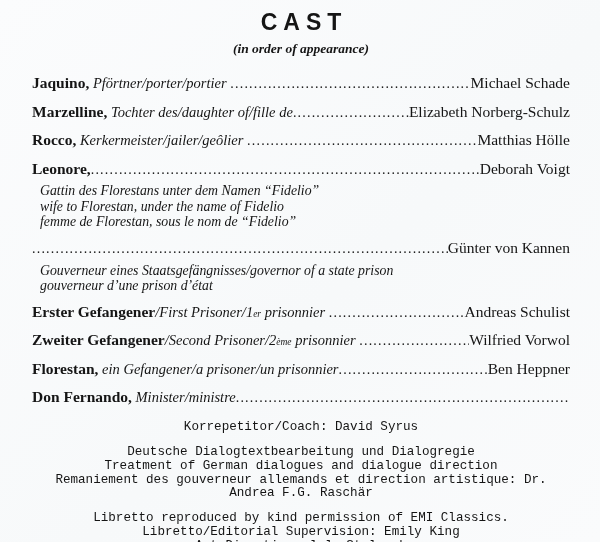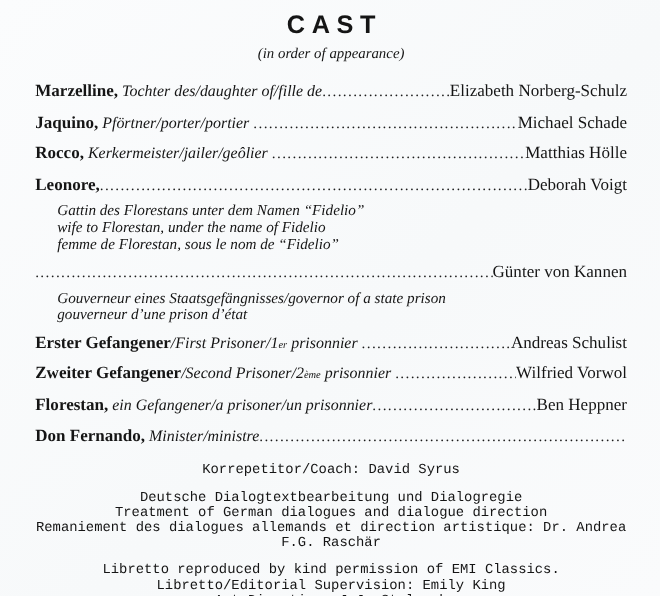--- a/index.html
+++ b/index.html
@@ -22,20 +22,21 @@
     font-size: 23px;
     letter-spacing: 6px;
     line-height: 1.1;
     text-indent: 6px; 
   }
   .subtitle {
     text-align: center;
     font-style: italic;
     font-size: 13.5px;
     margin-top: 6px;
+    font-weight: bold;
   }
   .cast-list { margin-top: 17px; }
   .cast-row {
     display: flex;
     align-items: baseline;
     font-size: 15.5px;
     line-height: 17px;
     margin-bottom: 10.5px;
     white-space: pre;
   }
@@ -51,41 +52,41 @@
     letter-spacing: 1.2px;
     color: #1b1b1b;
   }
   .dots::after {
     content: "................................................................................................................................................................................";
   }
   .performer { flex: 0 0 auto; font-size: 15.5px; }
   .notes {
     margin-top: -5px;
     margin-bottom: 9px;
-    margin-left: 20px;
+    margin-left: 8px;
     font-style: italic;
     font-size: 13.8px;
     line-height: 15.6px;
   }
   .footer { text-align: center; margin-top: 15px; font-size: 12.6px; }
   .footer .block { margin-bottom: 11px; line-height: 13.8px; font-family: Liberation Mono, monospace; }
 </style>
 </head>
 <body>
 
 <div class="page">
 
   <div class="title">CAST</div>
   <div class="subtitle">(in order of appearance)</div>
 
   <div class="cast-list">
 
+    <div class="cast-row"><span class="role-bold">Jaquino,</span><span class="role-italic"> Pförtner/porter/portier </span><span class="dots"></span><span class="performer">Michael Schade</span></div>
+
     <div class="cast-row"><span class="role-bold">Marzelline,</span><span class="role-italic"> Tochter des/daughter of/fille de</span><span class="dots"></span><span class="performer">Elizabeth Norberg-Schulz</span></div>
-
-    <div class="cast-row"><span class="role-bold">Jaquino,</span><span class="role-italic"> Pförtner/porter/portier </span><span class="dots"></span><span class="performer">Michael Schade</span></div>
 
     <div class="cast-row"><span class="role-bold">Rocco,</span><span class="role-italic"> Kerkermeister/jailer/geôlier </span><span class="dots"></span><span class="performer">Matthias Hölle</span></div>
 
     <div class="cast-row"><span class="role-bold">Leonore,</span><span class="dots"></span><span class="performer">Deborah Voigt</span></div>
     <div class="notes">
       <div class="note">Gattin des Florestans unter dem Namen “Fidelio”</div>
       <div class="note">wife to Florestan, under the name of Fidelio</div>
       <div class="note">femme de Florestan, sous le nom de “Fidelio”</div>
     </div>
 
@@ -103,21 +104,21 @@
 
     <div class="cast-row"><span class="role-bold">Don Fernando,</span><span class="role-italic"> Minister/ministre</span><span class="dots"></span></div>
 
   </div>
 
   <div class="footer">
     <div class="block">Korrepetitor/Coach: David Syrus</div>
     <div class="block">
       <div>Deutsche Dialogtextbearbeitung und Dialogregie</div>
       <div>Treatment of German dialogues and dialogue direction</div>
-      <div>Remaniement des dialogues allemands et direction artistique: Dr. Andrea F.G. Raschär</div>
+      <div>Remaniement des gouverneur allemands et direction artistique: Dr. Andrea F.G. Raschär</div>
     </div>
     <div class="block">
       <div>Libretto reproduced by kind permission of EMI Classics.</div>
       <div>Libretto/Editorial Supervision: Emily King</div>
       <div>Art Direction: J.J. Stelmach</div>
       <div>Cover photo: Carol Weinberg/Christian Steiner</div>
     </div>
   </div>
 
 </div>

